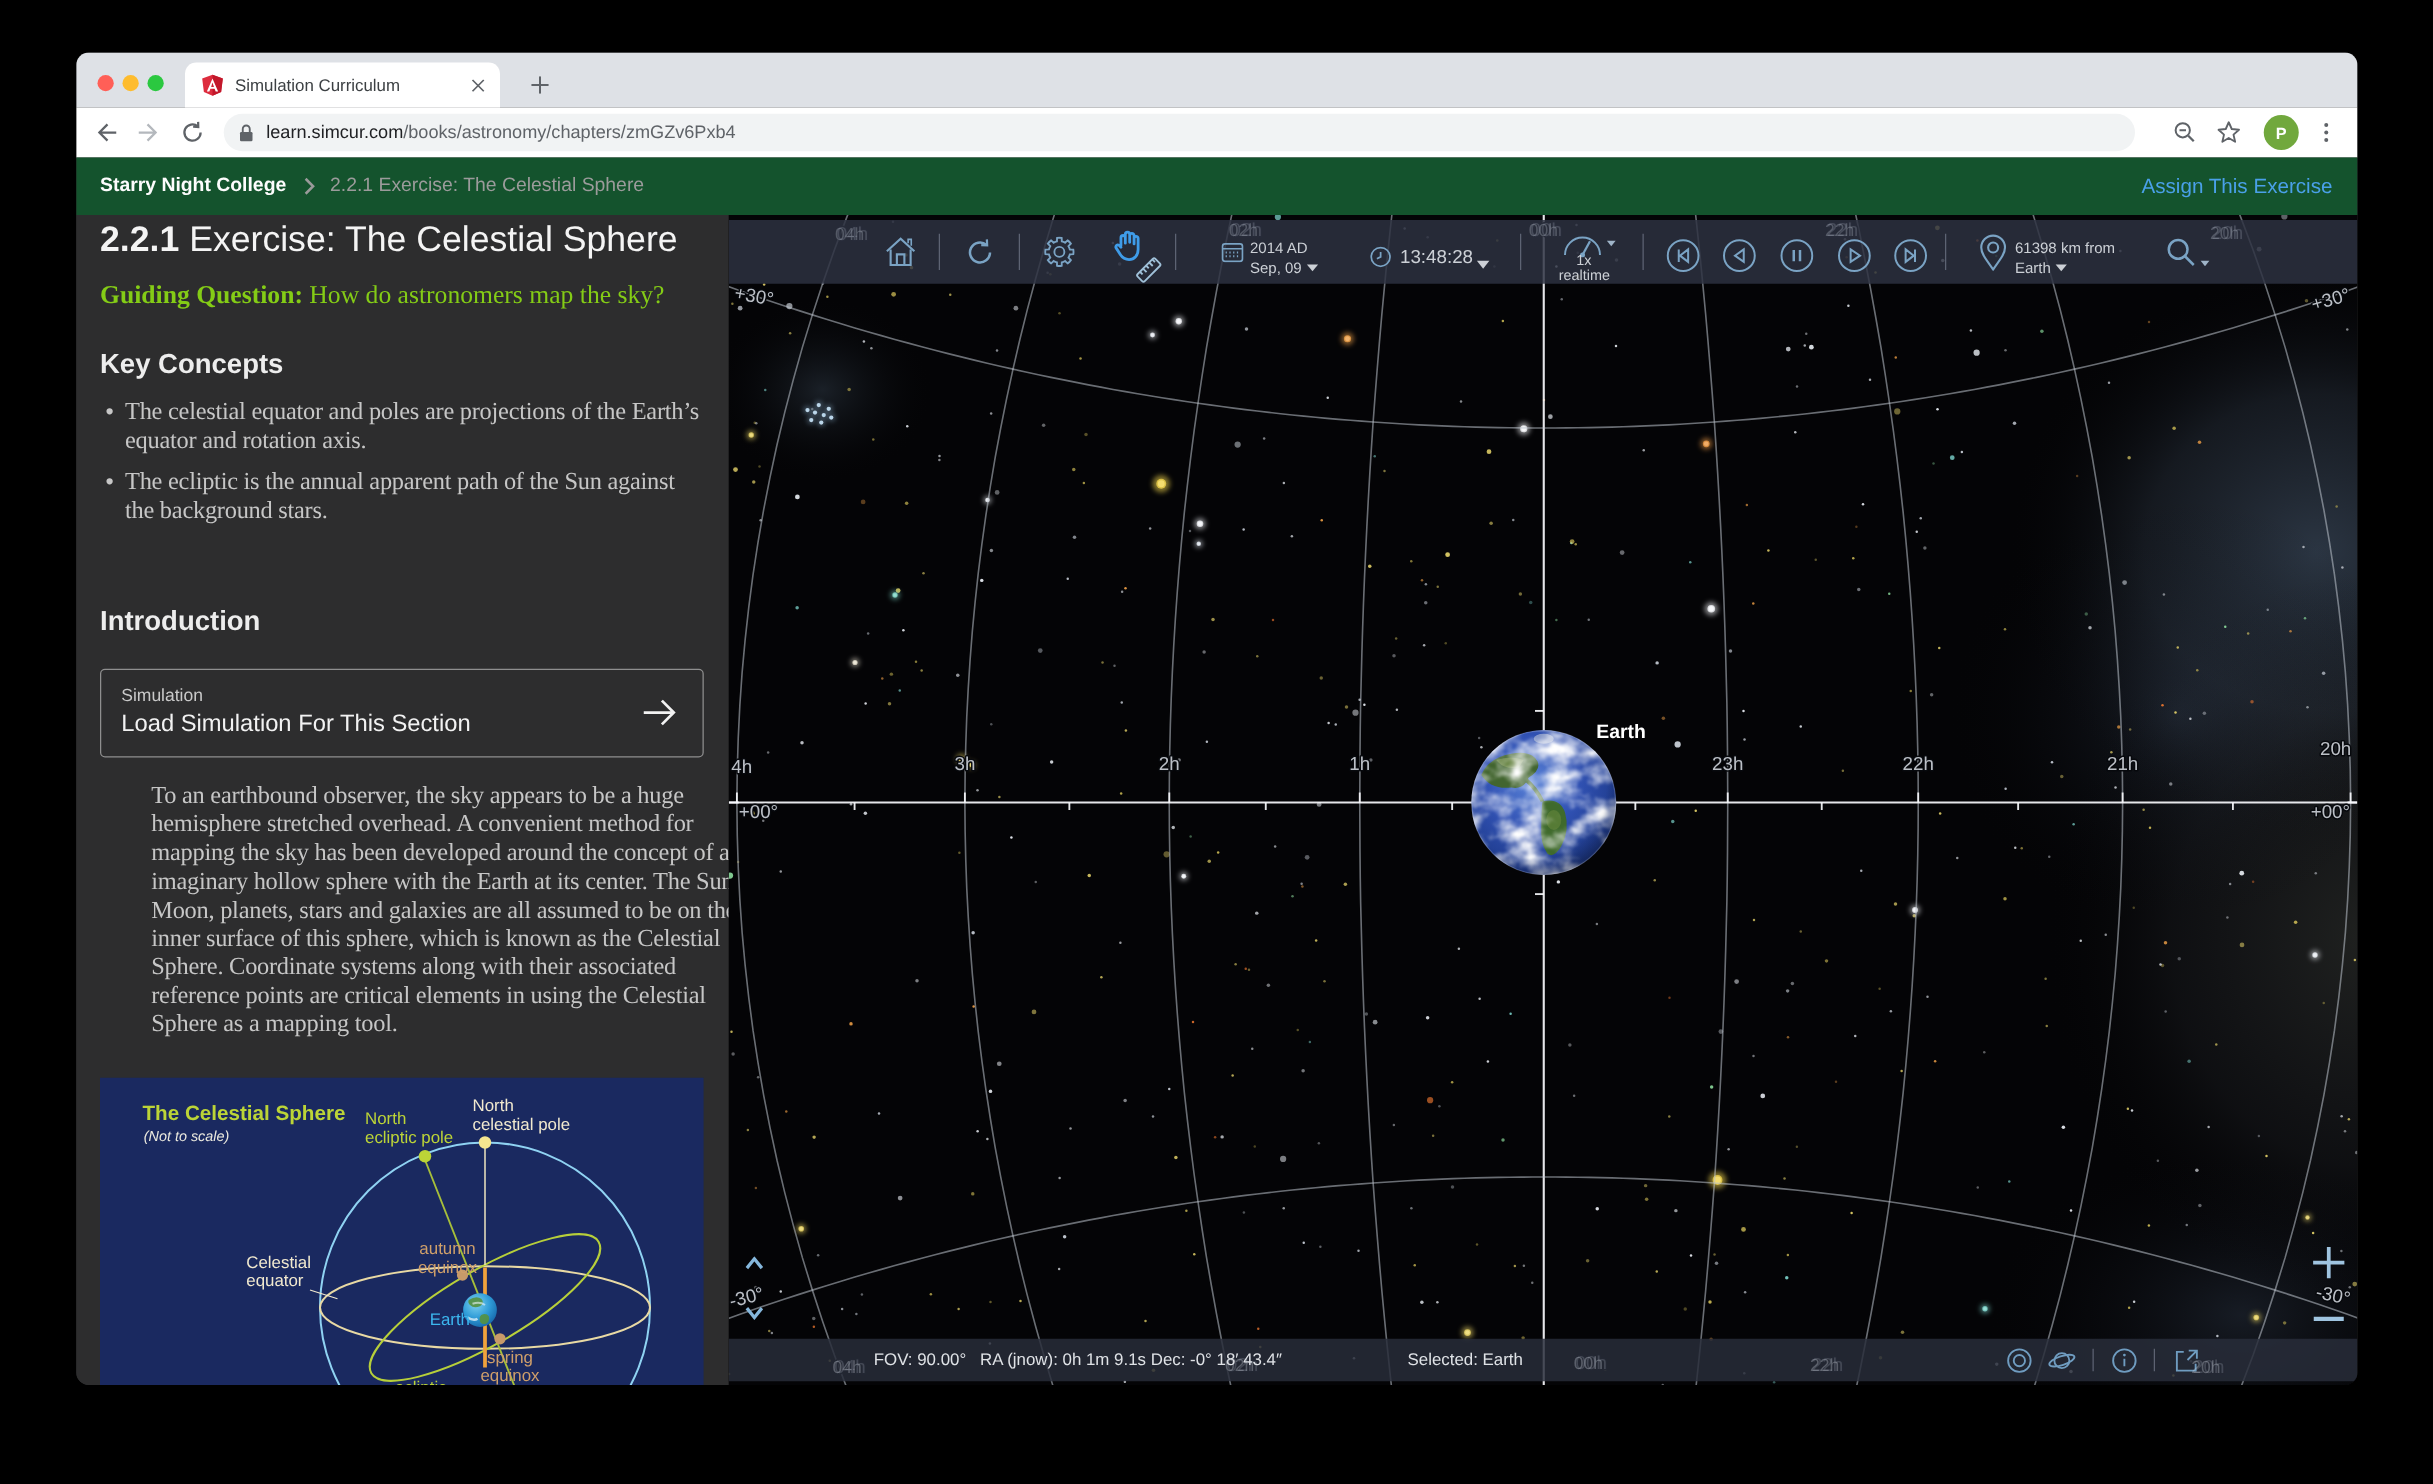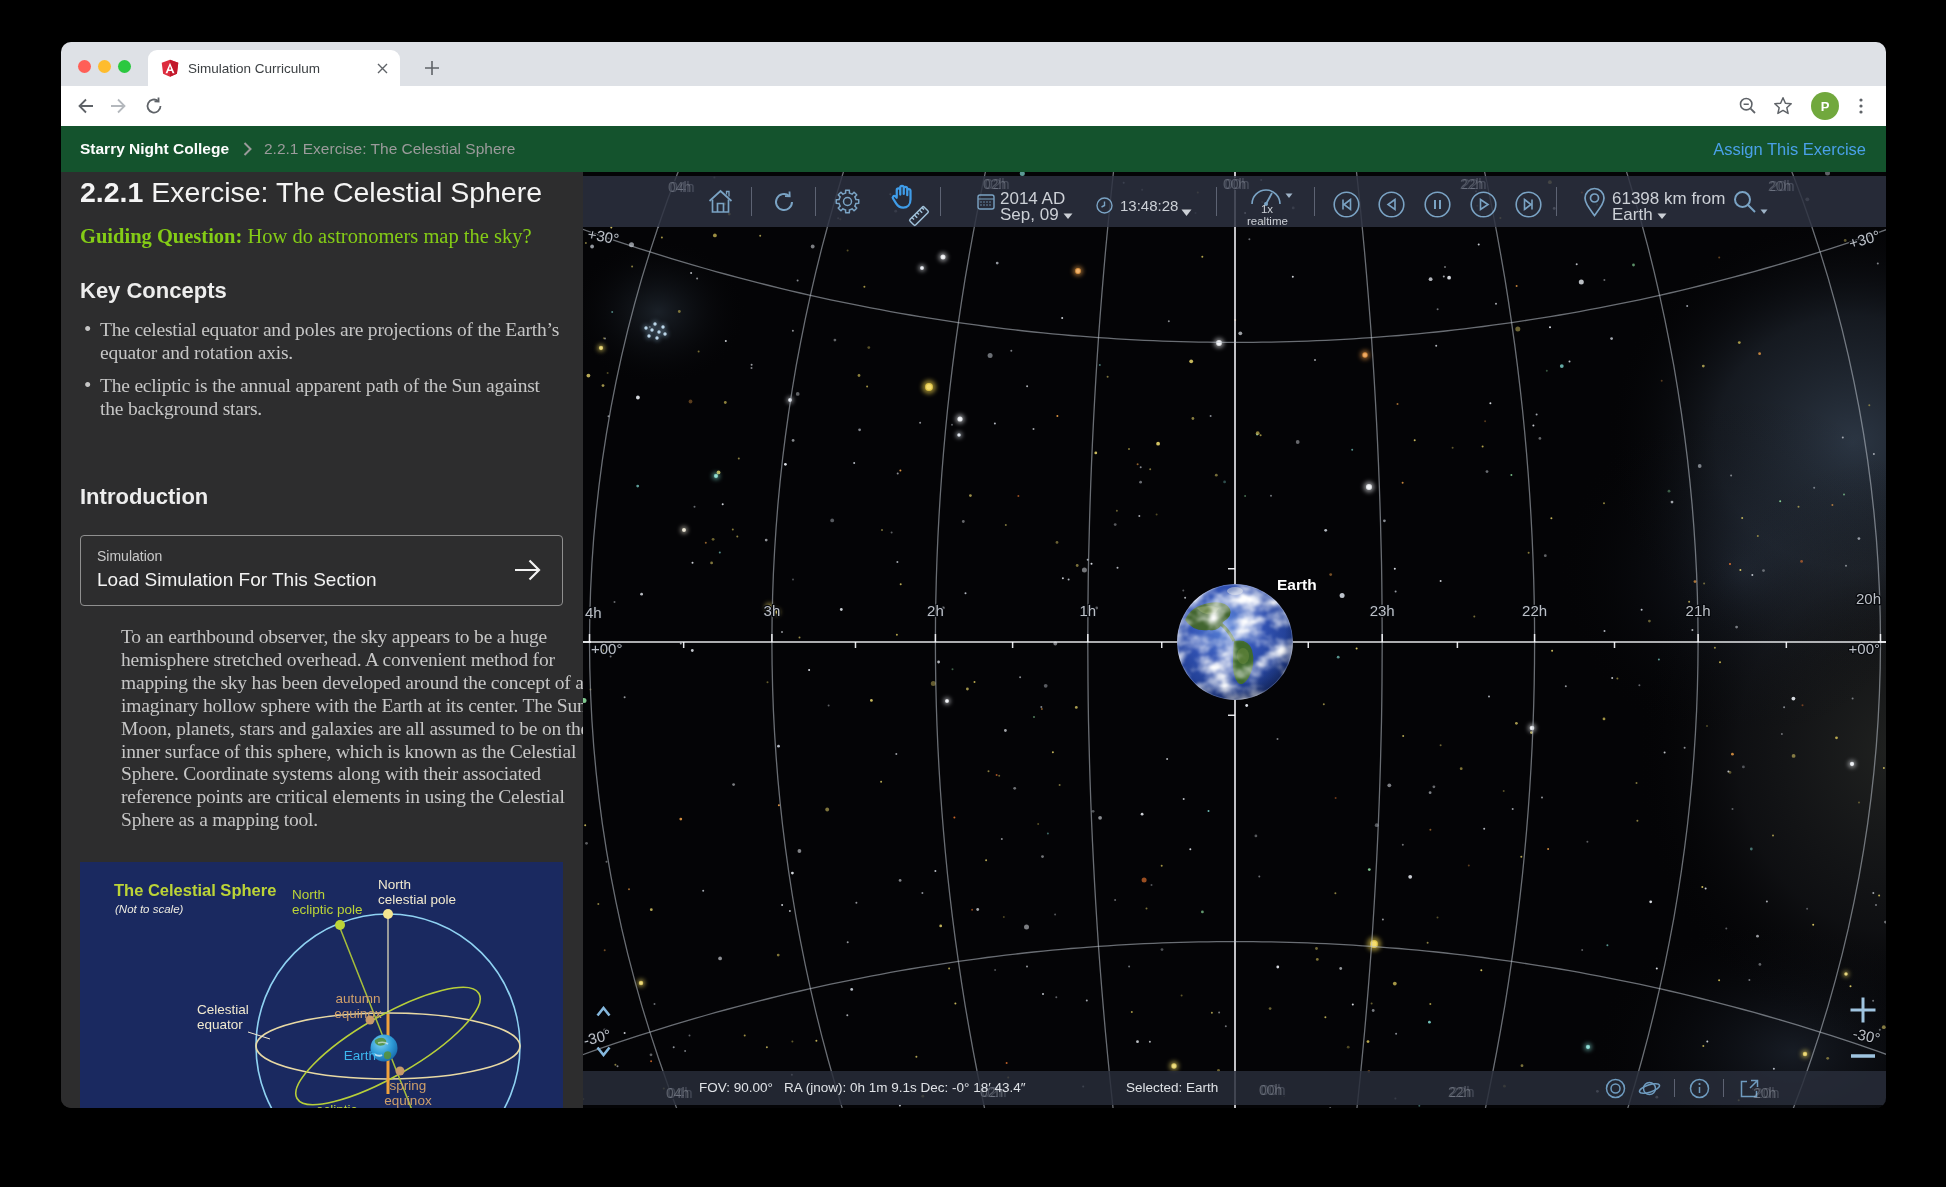--- a/index.html
+++ b/index.html
@@ -73,21 +73,21 @@
   .figure { position:absolute; left:19px; top:690px; width:483px; height:330px; }
 
   
   .sim { position:relative; width:1303px; height:936px; background:#030305; flex:none;
     overflow:hidden; }
   .sim svg.sky { position:absolute; left:0; top:0; }
   .sim-toolbar { position:absolute; left:0; top:4px; width:1303px; height:51px;
     background:rgba(45,50,66,0.84); }
   .tb-sep { position:absolute; top:11px; width:1px; height:29px; background:rgba(108,114,130,0.8); }
   .tb-ico { position:absolute; }
-  .tb-text { position:absolute; color:#ccd0d6; font-size:17px; line-height:15.5px;
+  .tb-text { position:absolute; color:#ccd0d6; font-size:12px; line-height:15.5px;
     white-space:nowrap; }
   .tb-text.small { font-size:11.5px; line-height:11.5px; text-align:center; }
   .sim-status { position:absolute; left:0; top:899px; width:1303px; height:34px;
     background:rgba(41,45,58,0.84); }
   .st-text { position:absolute; top:9px; color:#dfe2e6; font-size:13.5px; white-space:nowrap; }
   .st-sep { position:absolute; top:8px; width:1px; height:18px; background:rgba(108,114,130,0.8); }
   .corner { position:absolute; }
 </style>
 </head>
 <body>
@@ -128,20 +128,27 @@
       <svg width="20" height="20" viewBox="0 0 20 20">
           <path d="M9 3.5 L15.5 10 L9 16.5 M15.5 10 H2" stroke="#b4b8bd" stroke-width="1.8" fill="none"></path>
         </svg>
     </span>
     <span class="nav-ico" style="left:81px">
       <svg width="20" height="20" viewBox="0 0 20 20">
           <path d="M16.5 10 A6.5 6.5 0 1 1 14.2 5.05" stroke="#5f6368" stroke-width="1.8" fill="none"></path>
           <path d="M14.5 1.5 L14.6 5.6 L10.5 5.4" fill="none" stroke="#5f6368" stroke-width="1.8"></path>
         </svg>
     </span>
+    <div class="url-pill">
+      <svg class="lock" width="12" height="15" viewBox="0 0 12 15">
+        <rect x="1" y="6.5" width="10" height="7.5" rx="1" fill="#5f6368"></rect>
+        <path d="M3.2 6.5 V4.2 A2.8 2.8 0 0 1 8.8 4.2 V6.5" fill="none" stroke="#5f6368" stroke-width="1.5"></path>
+      </svg>
+      <span class="url-text"><span>learn.simcur.com</span><span class="path">/books/astronomy/chapters/zmGZv6Pxb4</span></span>
+    </div>
     <span class="nav-ico" style="left:1675px">
       <svg width="20" height="20" viewBox="0 0 20 20">
           <circle cx="8.2" cy="8.2" r="5.7" fill="none" stroke="#5f6368" stroke-width="1.6"></circle>
           <path d="M12.6 12.6 L17 17" stroke="#5f6368" stroke-width="1.8"></path>
           <path d="M5.6 8.2 H10.8" stroke="#5f6368" stroke-width="1.6"></path>
         </svg>
     </span>
     <span class="nav-ico" style="left:1710px">
       <svg width="20" height="20" viewBox="0 0 20 20">
           <path d="M10 1.8 L12.4 7.2 L18.2 7.8 L13.8 11.7 L15.1 17.4 L10 14.4 L4.9 17.4 L6.2 11.7 L1.8 7.8 L7.6 7.2 Z" fill="none" stroke="#5f6368" stroke-width="1.5" stroke-linejoin="round"></path>

